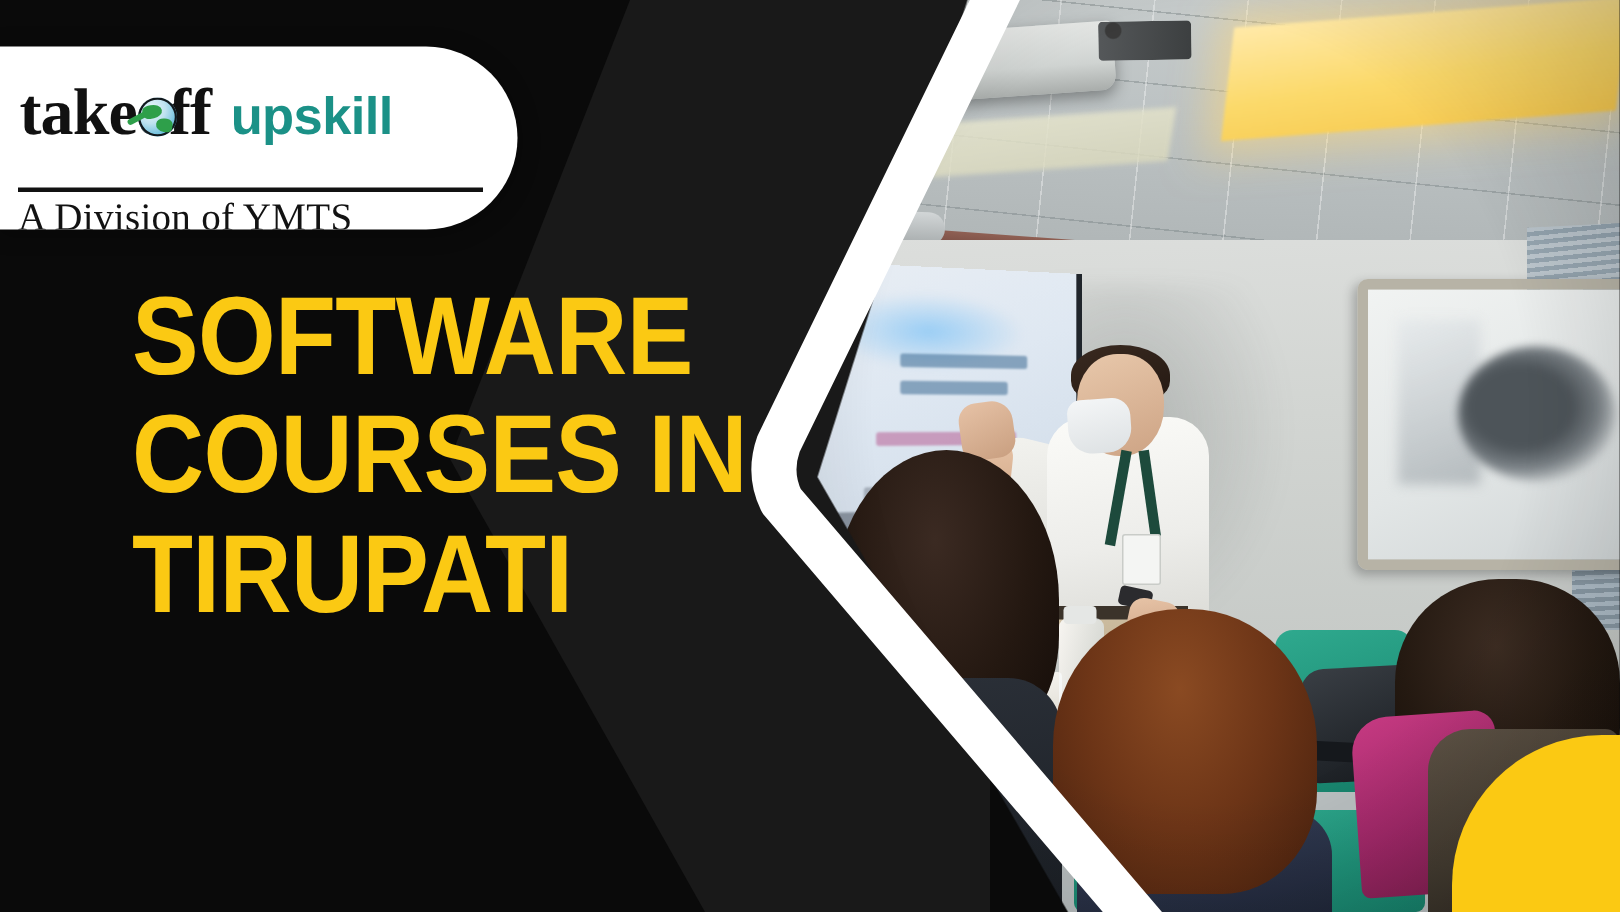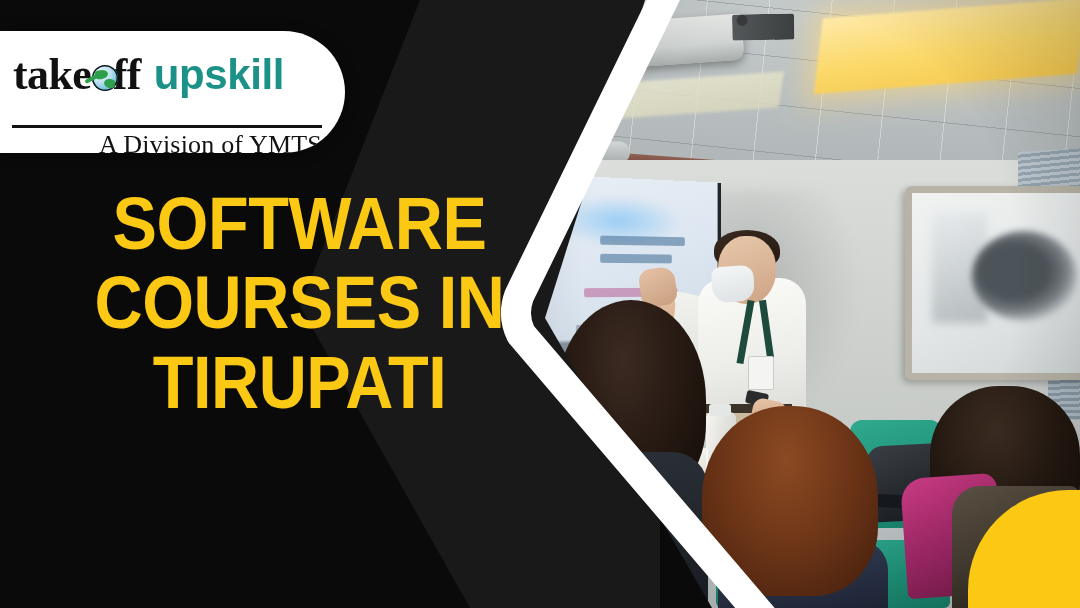--- a/index.html
+++ b/index.html
@@ -410,46 +410,45 @@
   .globe-slash {
     position: absolute; left: 71px; top: 22px;
     width: 22px; height: 4px;
     background: #2e9f4a;
     transform: rotate(-28deg);
     border-radius: 2px;
   }
   .logo-upskill {
     font-family: "Liberation Sans", sans-serif;
     font-weight: 700;
-    font-size: 42px;
+    font-size: 35px;
     color: #1B9187;
     letter-spacing: -.4px;
     margin-left: 13px;
     line-height: 1;
   }
   .logo-rule {
     position: absolute; left: 12px; top: 94px;
     width: 310px; height: 3px; background: #111111;
   }
   .logo-tagline {
     position: absolute; left: 12px; top: 99px;
     width: 310px;
-    text-align: right;
+    text-align: left;
     font-family: "Liberation Serif", serif;
     font-size: 26px;
     color: #121212;
     letter-spacing: .2px;
   }
 
   
   .headline {
     position: absolute;
     left: 88px; top: 186px;
     width: 470px;
-    text-align: center;
   }
   .headline-line {
     font-family: "Liberation Sans", sans-serif;
     font-weight: 700;
     font-size: 74px;
     line-height: 1.02;
     color: #FBC913;
     letter-spacing: -0.5px;
     transform: scaleX(.90);
     transform-origin: left center;

